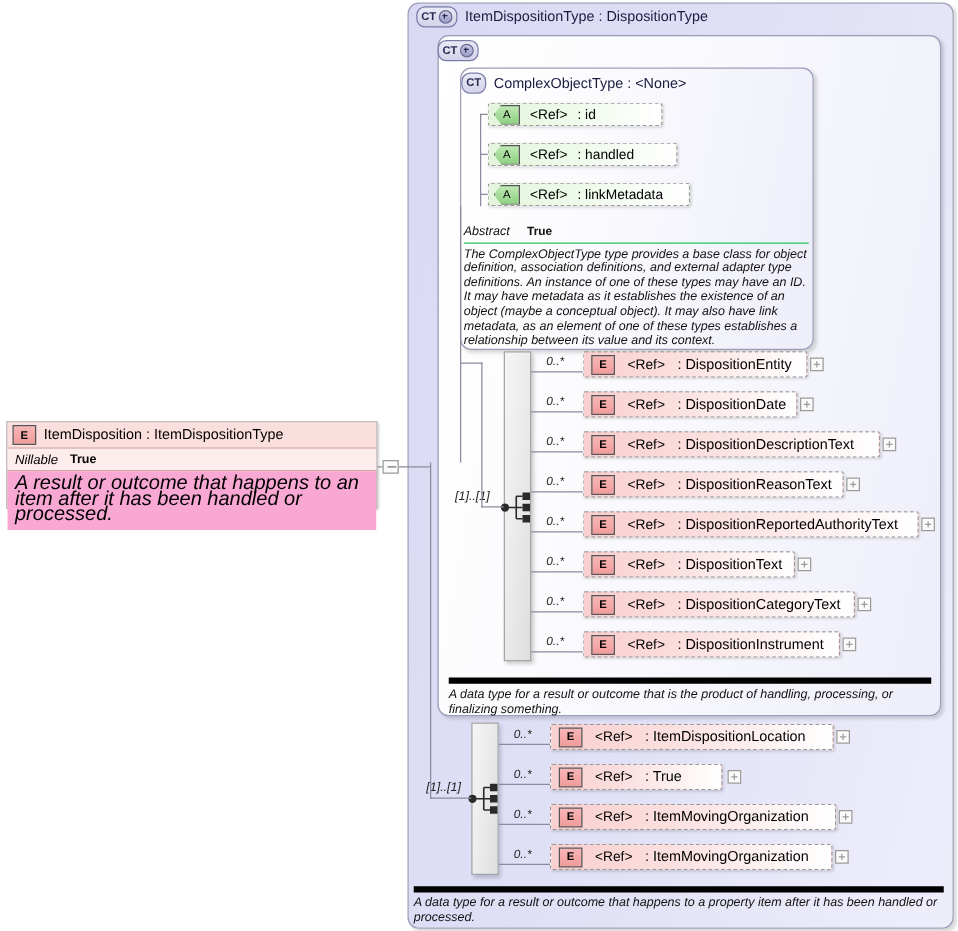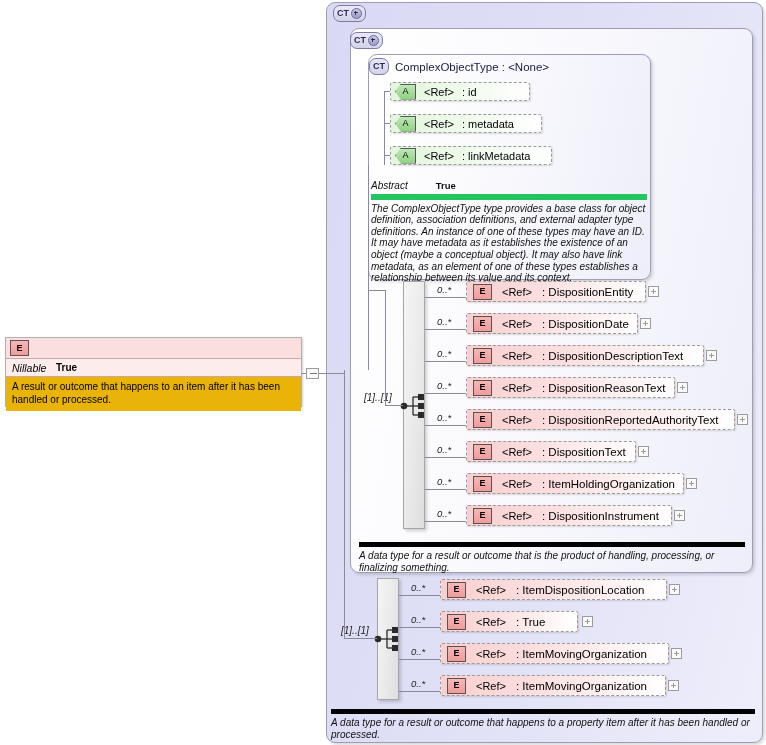--- a/index.html
+++ b/index.html
@@ -38,22 +38,23 @@
     display:flex;align-items:center;
     height:18px;box-sizing:border-box;
     background:#fdecec;
     border-bottom:1px solid #cfa6a6;
     padding-left:6px;
     font-size:10.5px;
   }
   .elembox .proprow .pname{font-style:italic;width:44px;}
   .elembox .proprow .pval{font-weight:bold;font-size:10px;}
   .elembox .doc{
-    background:#eab308;
-    font-size:10px;
+    background:#f9a8d4;
+    font-style:italic;
+    font-size:16px;
     line-height:12.5px;
     padding:4px 6px 5px 6px;
   }
 
   
   .icon-e{
     width:17px;height:14px;flex:0 0 17px;
     background:linear-gradient(#f7b6b6,#f29b9b);
     border:1px solid #555;
     display:flex;align-items:center;justify-content:center;
@@ -151,22 +152,22 @@
     border:1px solid #9b9b9b;background:#fafafa;box-sizing:border-box;
   }
   .minusbox::before{content:"";position:absolute;left:3px;top:4px;width:7px;height:1px;background:#777;}
 
   
   .docblock{
     position:absolute;box-sizing:border-box;
     font-style:italic;font-size:10px;line-height:11.6px;color:#111;
   }
   .docblock .absrow{
-    display:flex;gap:28px;align-items:baseline;
-    border-bottom:6px solid #22c55e;
+    display:flex;gap:14px;align-items:baseline;
+    border-bottom:1px solid #22c55e;
     padding-bottom:2px;margin-bottom:3px;
   }
   .docblock .absname{font-style:italic;font-size:10px;}
   .docblock .absval{font-style:normal;font-weight:bold;font-size:9.5px;}
   .docline{border-top:5px solid #000000;}
 
   
   .seqbar{
     position:absolute;box-sizing:border-box;
     border:1px solid #a6a6a6;
@@ -188,20 +189,21 @@
 
 <div id="root">
 
   <div class="panel panel-outer" style="left:326px;top:2px;width:437px;height:741px;"></div>
 
   <div class="panel-title" style="left:333px;top:5px;">
     <span class="icon-ct">
       <span>CT</span>
         <span class="plusdot"></span>
     </span>
+    <span>ItemDispositionType : DispositionType</span>
   </div>
 
   <div class="panel panel-nested" style="left:350px;top:28px;width:403px;height:545px;"></div>
 
   <div class="panel-title" style="left:350px;top:32px;">
     <span class="icon-ct">
       <span>CT</span>
         <span class="plusdot"></span>
     </span>
   </div>
@@ -227,21 +229,21 @@
       </span>
     <span class="ref">&lt;Ref&gt;</span>
     <span class="nm">: id</span>
   </div>
 
   <div class="attrbox" style="left:390px;top:114px;width:152px;height:19px;">
     <span class="icon-a">
         <span>A</span>
       </span>
     <span class="ref">&lt;Ref&gt;</span>
-    <span class="nm">: metadata</span>
+    <span class="nm">: handled</span>
   </div>
 
   <div class="attrbox" style="left:390px;top:146px;width:162px;height:19px;">
     <span class="icon-a">
         <span>A</span>
       </span>
     <span class="ref">&lt;Ref&gt;</span>
     <span class="nm">: linkMetadata</span>
   </div>
 
@@ -326,21 +328,21 @@
       <span class="ref">&lt;Ref&gt;</span>
       <span class="nm">: DispositionText</span>
     </div>
     <div class="plusbox" style="left:638px;top:446px;"></div>
 
     <div class="ln lnh" style="left:425px;top:489px;width:42px;height:1px;"></div>
     <div class="occ" style="left:437px;top:476px;">0..*</div>
     <div class="refbox" style="left:466px;top:473px;width:218px;height:21px;">
       <span class="icon-e">E</span>
       <span class="ref">&lt;Ref&gt;</span>
-      <span class="nm">: ItemHoldingOrganization</span>
+      <span class="nm">: DispositionCategoryText</span>
     </div>
     <div class="plusbox" style="left:686px;top:478px;"></div>
 
     <div class="ln lnh" style="left:425px;top:521px;width:42px;height:1px;"></div>
     <div class="occ" style="left:437px;top:508px;">0..*</div>
     <div class="refbox" style="left:466px;top:505px;width:206px;height:21px;">
       <span class="icon-e">E</span>
       <span class="ref">&lt;Ref&gt;</span>
       <span class="nm">: DispositionInstrument</span>
     </div>
@@ -408,20 +410,21 @@
     <div class="plusbox" style="left:668px;top:680px;"></div>
   </div>
 
   <div class="docblock docline" style="left:331px;top:709px;width:424px;padding-top:3px;">
     <div>A data type for a result or outcome that happens to a property item after it has been handled or processed.</div>
   </div>
 
   <div class="elembox" style="left:5px;top:337px;width:297px;height:70px;">
     <div class="hdr">
       <span class="icon-e">E</span>
+      <span class="ttl">ItemDisposition : ItemDispositionType</span>
     </div>
     <div class="proprow">
       <span class="pname">Nillable</span>
       <span class="pval">True</span>
     </div>
     <div class="doc">A result or outcome that happens to an item after it has been handled or processed.</div>
   </div>
 
   <div class="ln lnh" style="left:302px;top:373px;width:5px;height:1px;"></div>
   <div class="minusbox" style="left:306px;top:368px;"></div>

